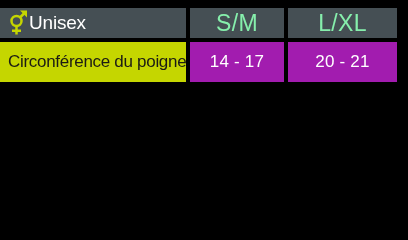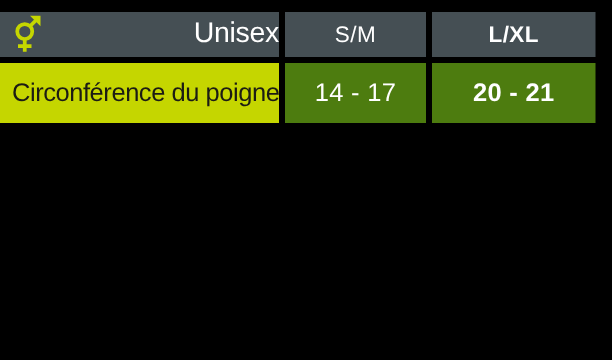--- a/index.html
+++ b/index.html
@@ -35,50 +35,50 @@
 
   .cell {
     box-sizing: border-box;
     display: flex;
     align-items: center;
     overflow: hidden;
     white-space: nowrap;
   }
 
   
-  .col-label { width: 186px; padding-left: 8px; justify-content: space-between; }
+  .col-label { width: 186px; padding-left: 8px; }
   .gutter    { width: 4px;  background: #000000; flex: none; }
   .col-sm    { width: 94px;  justify-content: center; }
-  .col-lxl   { width: 109px; justify-content: center; font-weight: bold; }
+  .col-lxl   { width: 109px; justify-content: center; }
 
   
   .row-header .col-label,
   .row-header .col-sm,
   .row-header .col-lxl {
     background: #454f54;
   }
 
   
   .row-data .col-label {
     background: #c5d600;
   }
   .row-data .col-sm,
   .row-data .col-lxl {
-    background: #4d7c0f;
+    background: #a21caf;
   }
 
   .label-text {
     color: #ffffff;
     font-size: 19px;
     letter-spacing: -0.2px;
   }
 
   .size-text {
-    color: #ffffff;
-    font-size: 15px;
+    color: #86efac;
+    font-size: 23px;
     letter-spacing: 0.3px;
   }
 
   .measure-text {
     color: #1c1c14;
     font-size: 17px;
     letter-spacing: -0.3px;
   }
 
   .value-text {

